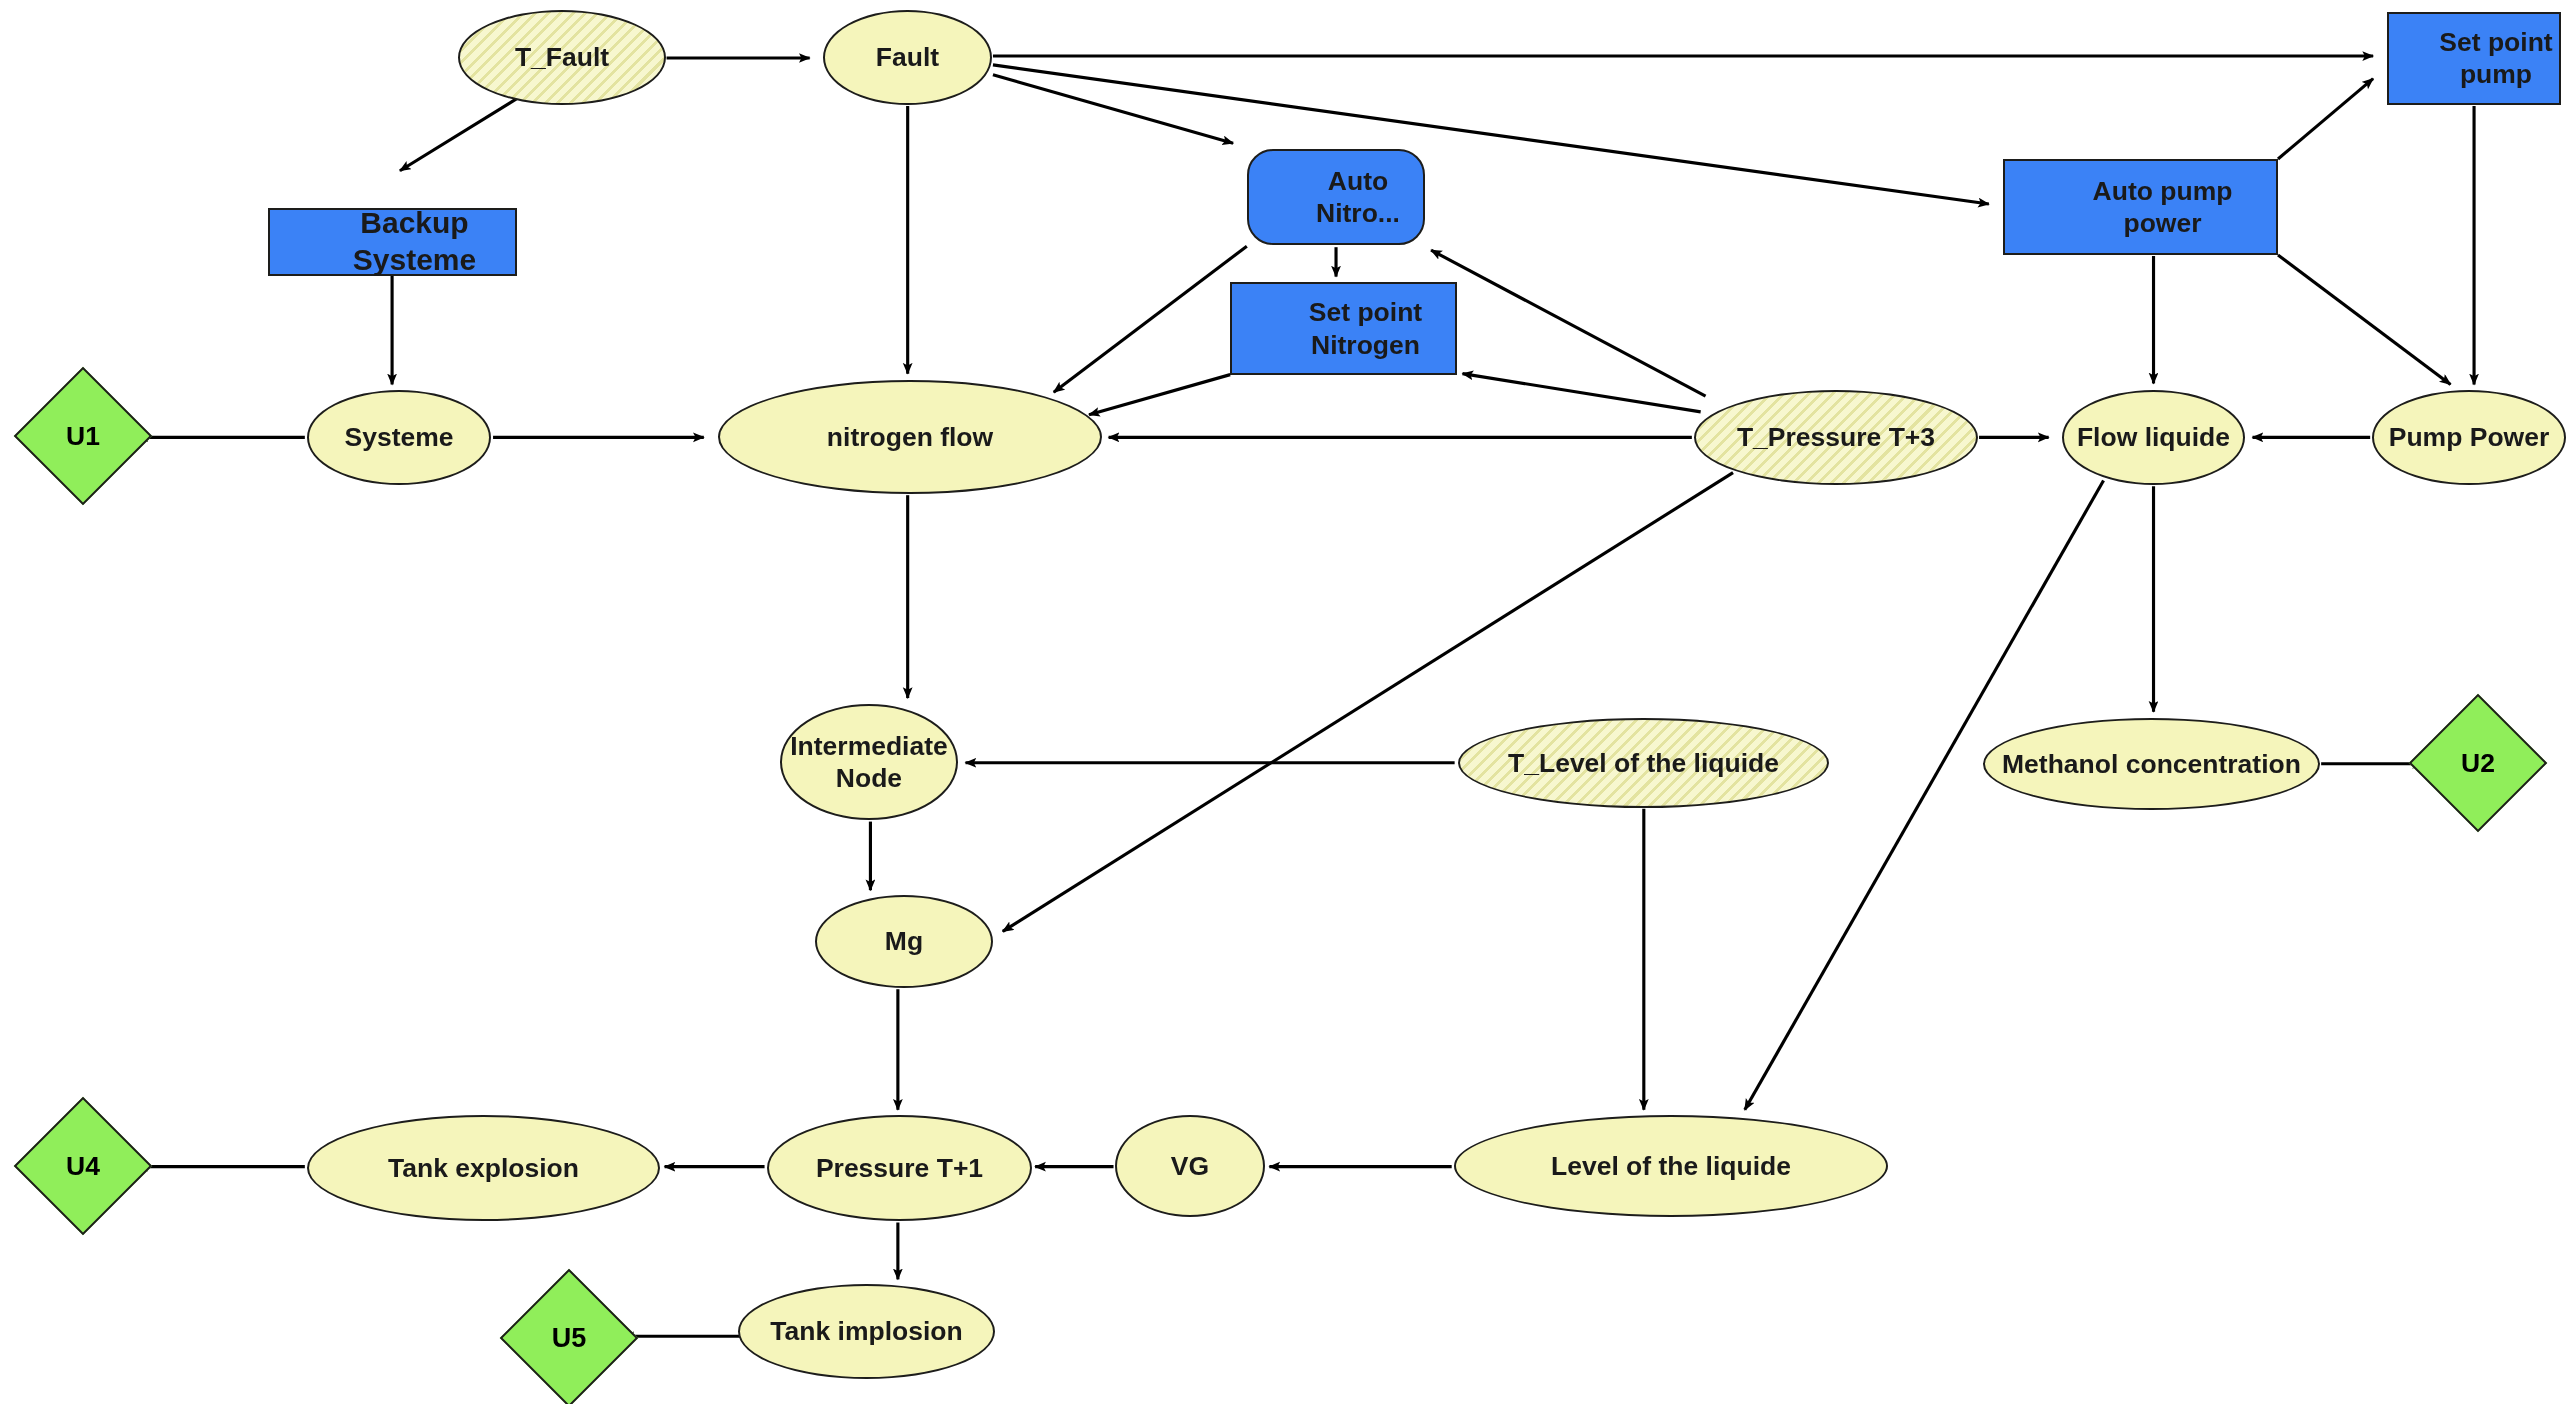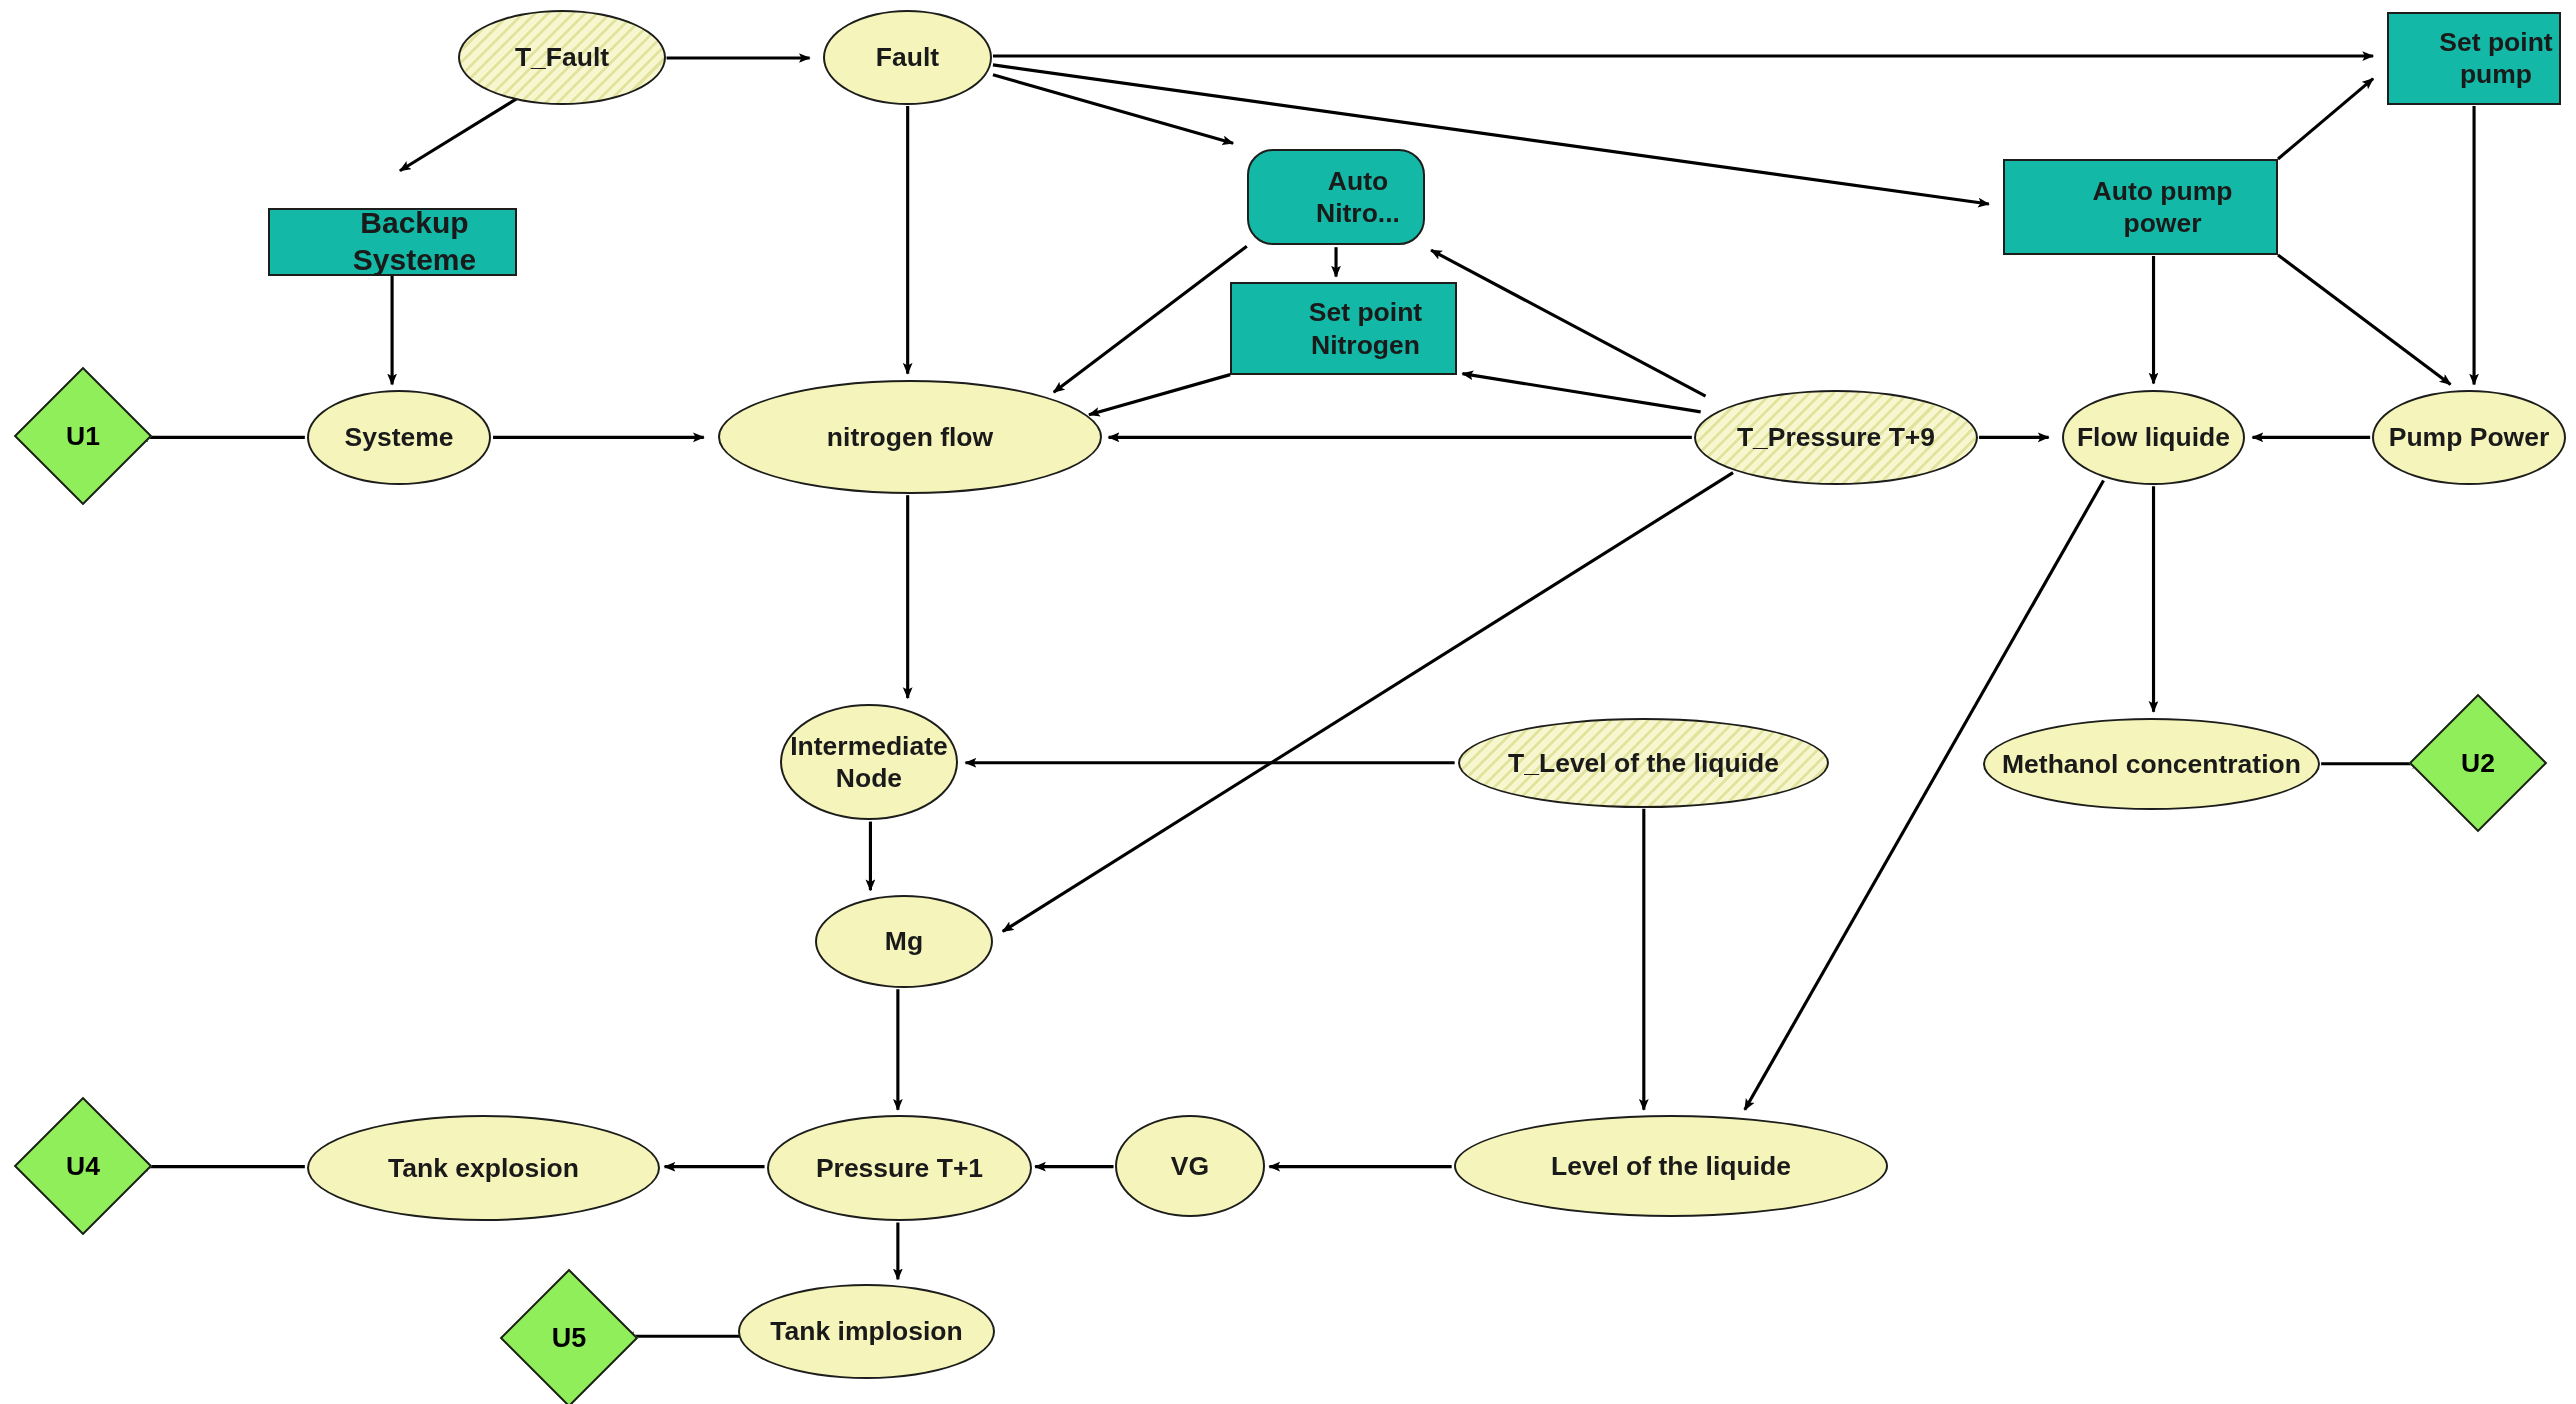--- a/index.html
+++ b/index.html
@@ -5,21 +5,21 @@
   html,body{margin:0;padding:0;background:#ffffff;}
   body{font-family:"Liberation Sans","DejaVu Sans",sans-serif;}
   #stage{position:relative;width:2576px;height:1405px;background:#ffffff;overflow:hidden;font-weight:bold;}
   #edges{position:absolute;left:0;top:0;width:2576px;height:1405px;}
   .node{position:absolute;display:flex;align-items:center;justify-content:center;text-align:center;
         color:#1a1a1a;line-height:1.22;box-sizing:border-box;}
   .node .lbl{position:relative;z-index:2;padding:0 5.9px;white-space:pre-line;}
   .ellipse{border:2.9px solid #1d1d1b;border-radius:50%;background:#f5f5bb;}
   .ellipse.hatched{background:
       repeating-linear-gradient(135deg,#e3e3a0 0px,#e3e3a0 2.9px,#f7f7cf 2.9px,#f7f7cf 8.8px);}
-  .rect{border:2.9px solid #1d1d1b;background:#14b8a6;padding-left:44px;}
+  .rect{border:2.9px solid #1d1d1b;background:#3b82f6;padding-left:44px;}
   .diamond-wrap{position:absolute;text-align:right;}
   .diamond{position:absolute;left:0;top:0;width:100%;height:100%;
            background:#90ee5a;border:2.9px solid #1d1d1b;
            transform:rotate(45deg);box-sizing:border-box;}
   .diamond-wrap .lbl{position:absolute;left:0;top:0;width:100%;height:100%;
            display:flex;align-items:center;justify-content:center;z-index:3;}
 </style>
 </head>
 <body>
 
@@ -97,21 +97,21 @@
         <div class="diamond"></div>
         <span class="lbl" style="font-size: 26.5px;">U1</span>
       </div>
       <div class="node ellipse" style="left: 307px; top: 390px; width: 184px; height: 95px; font-size: 26.5px;">
         <span class="lbl">Systeme</span>
       </div>
       <div class="node ellipse" style="left: 718px; top: 380px; width: 384px; height: 114px; font-size: 26.5px;">
         <span class="lbl">nitrogen flow</span>
       </div>
       <div class="node ellipse hatched" style="left: 1694px; top: 390px; width: 284px; height: 95px; font-size: 26.5px;">
-        <span class="lbl">T_Pressure T+9</span>
+        <span class="lbl">T_Pressure T+3</span>
       </div>
       <div class="node ellipse" style="left: 2062px; top: 390px; width: 183px; height: 95px; font-size: 26.5px;">
         <span class="lbl">Flow liquide</span>
       </div>
       <div class="node ellipse" style="left: 2372px; top: 390px; width: 194px; height: 95px; font-size: 26.5px;">
         <span class="lbl">Pump Power</span>
       </div>
       <div class="node ellipse" style="left: 780px; top: 704px; width: 178px; height: 116px; font-size: 26.5px;">
         <span class="lbl">Intermediate
 Node</span>

